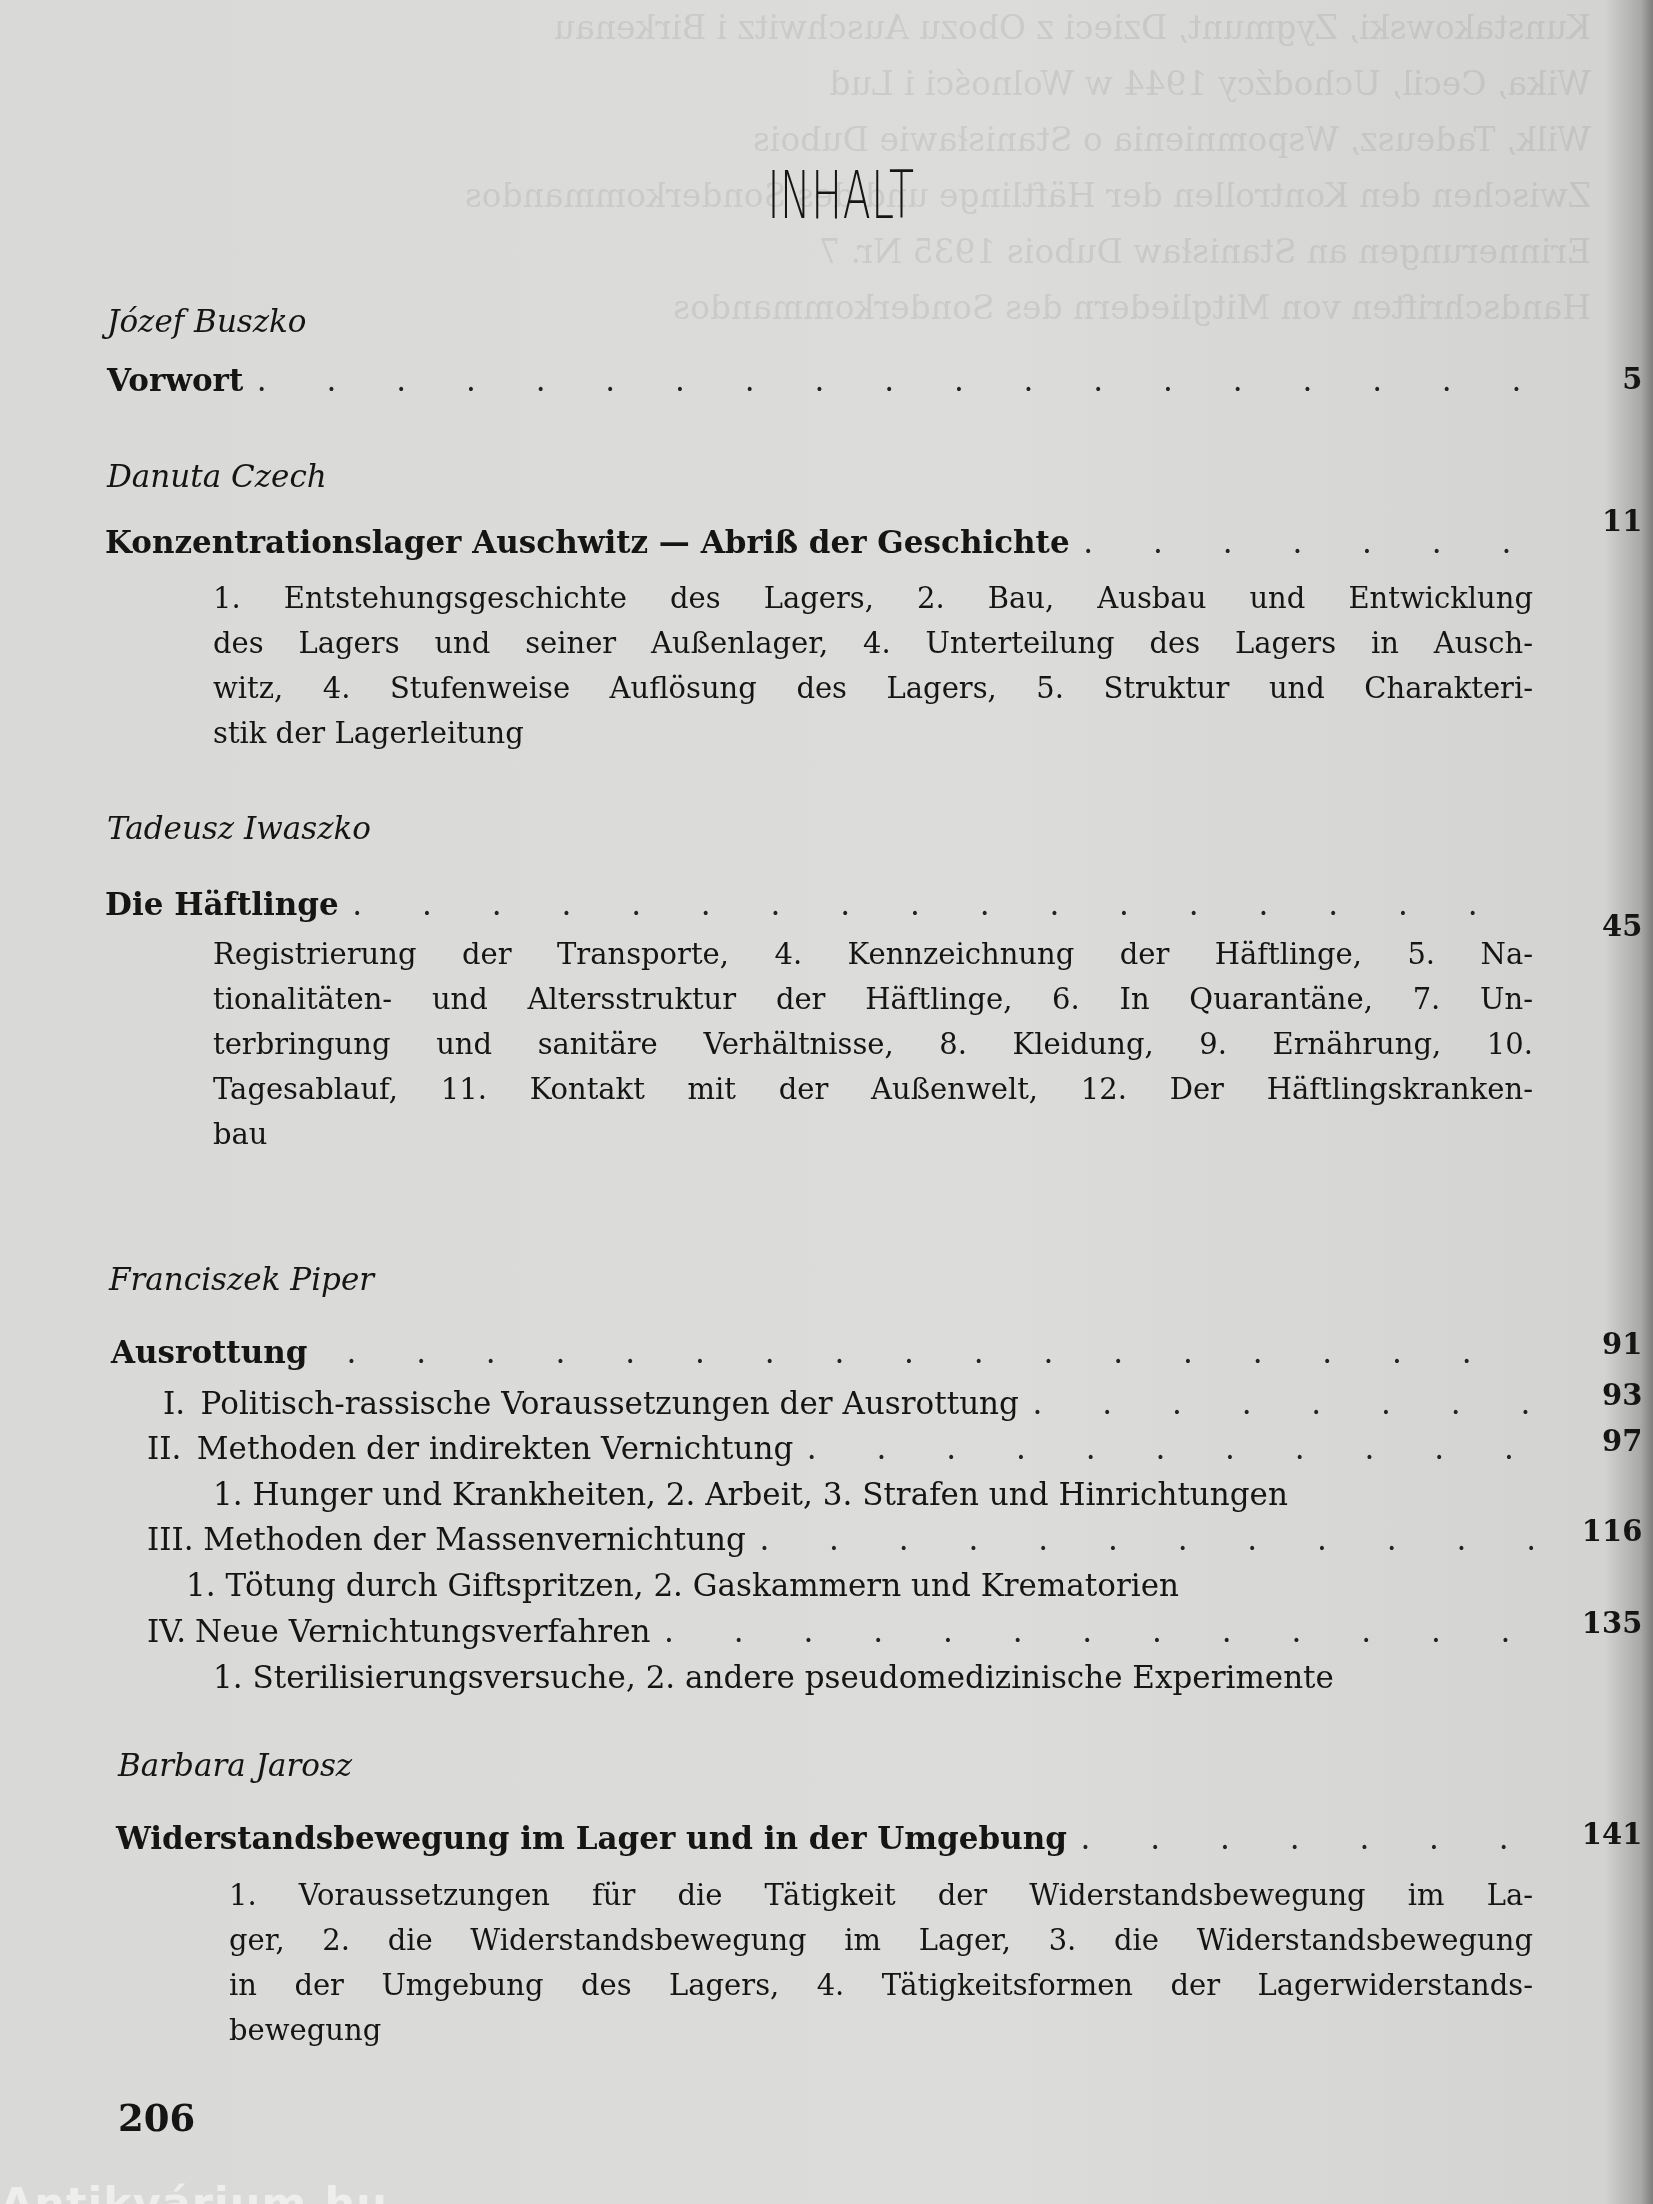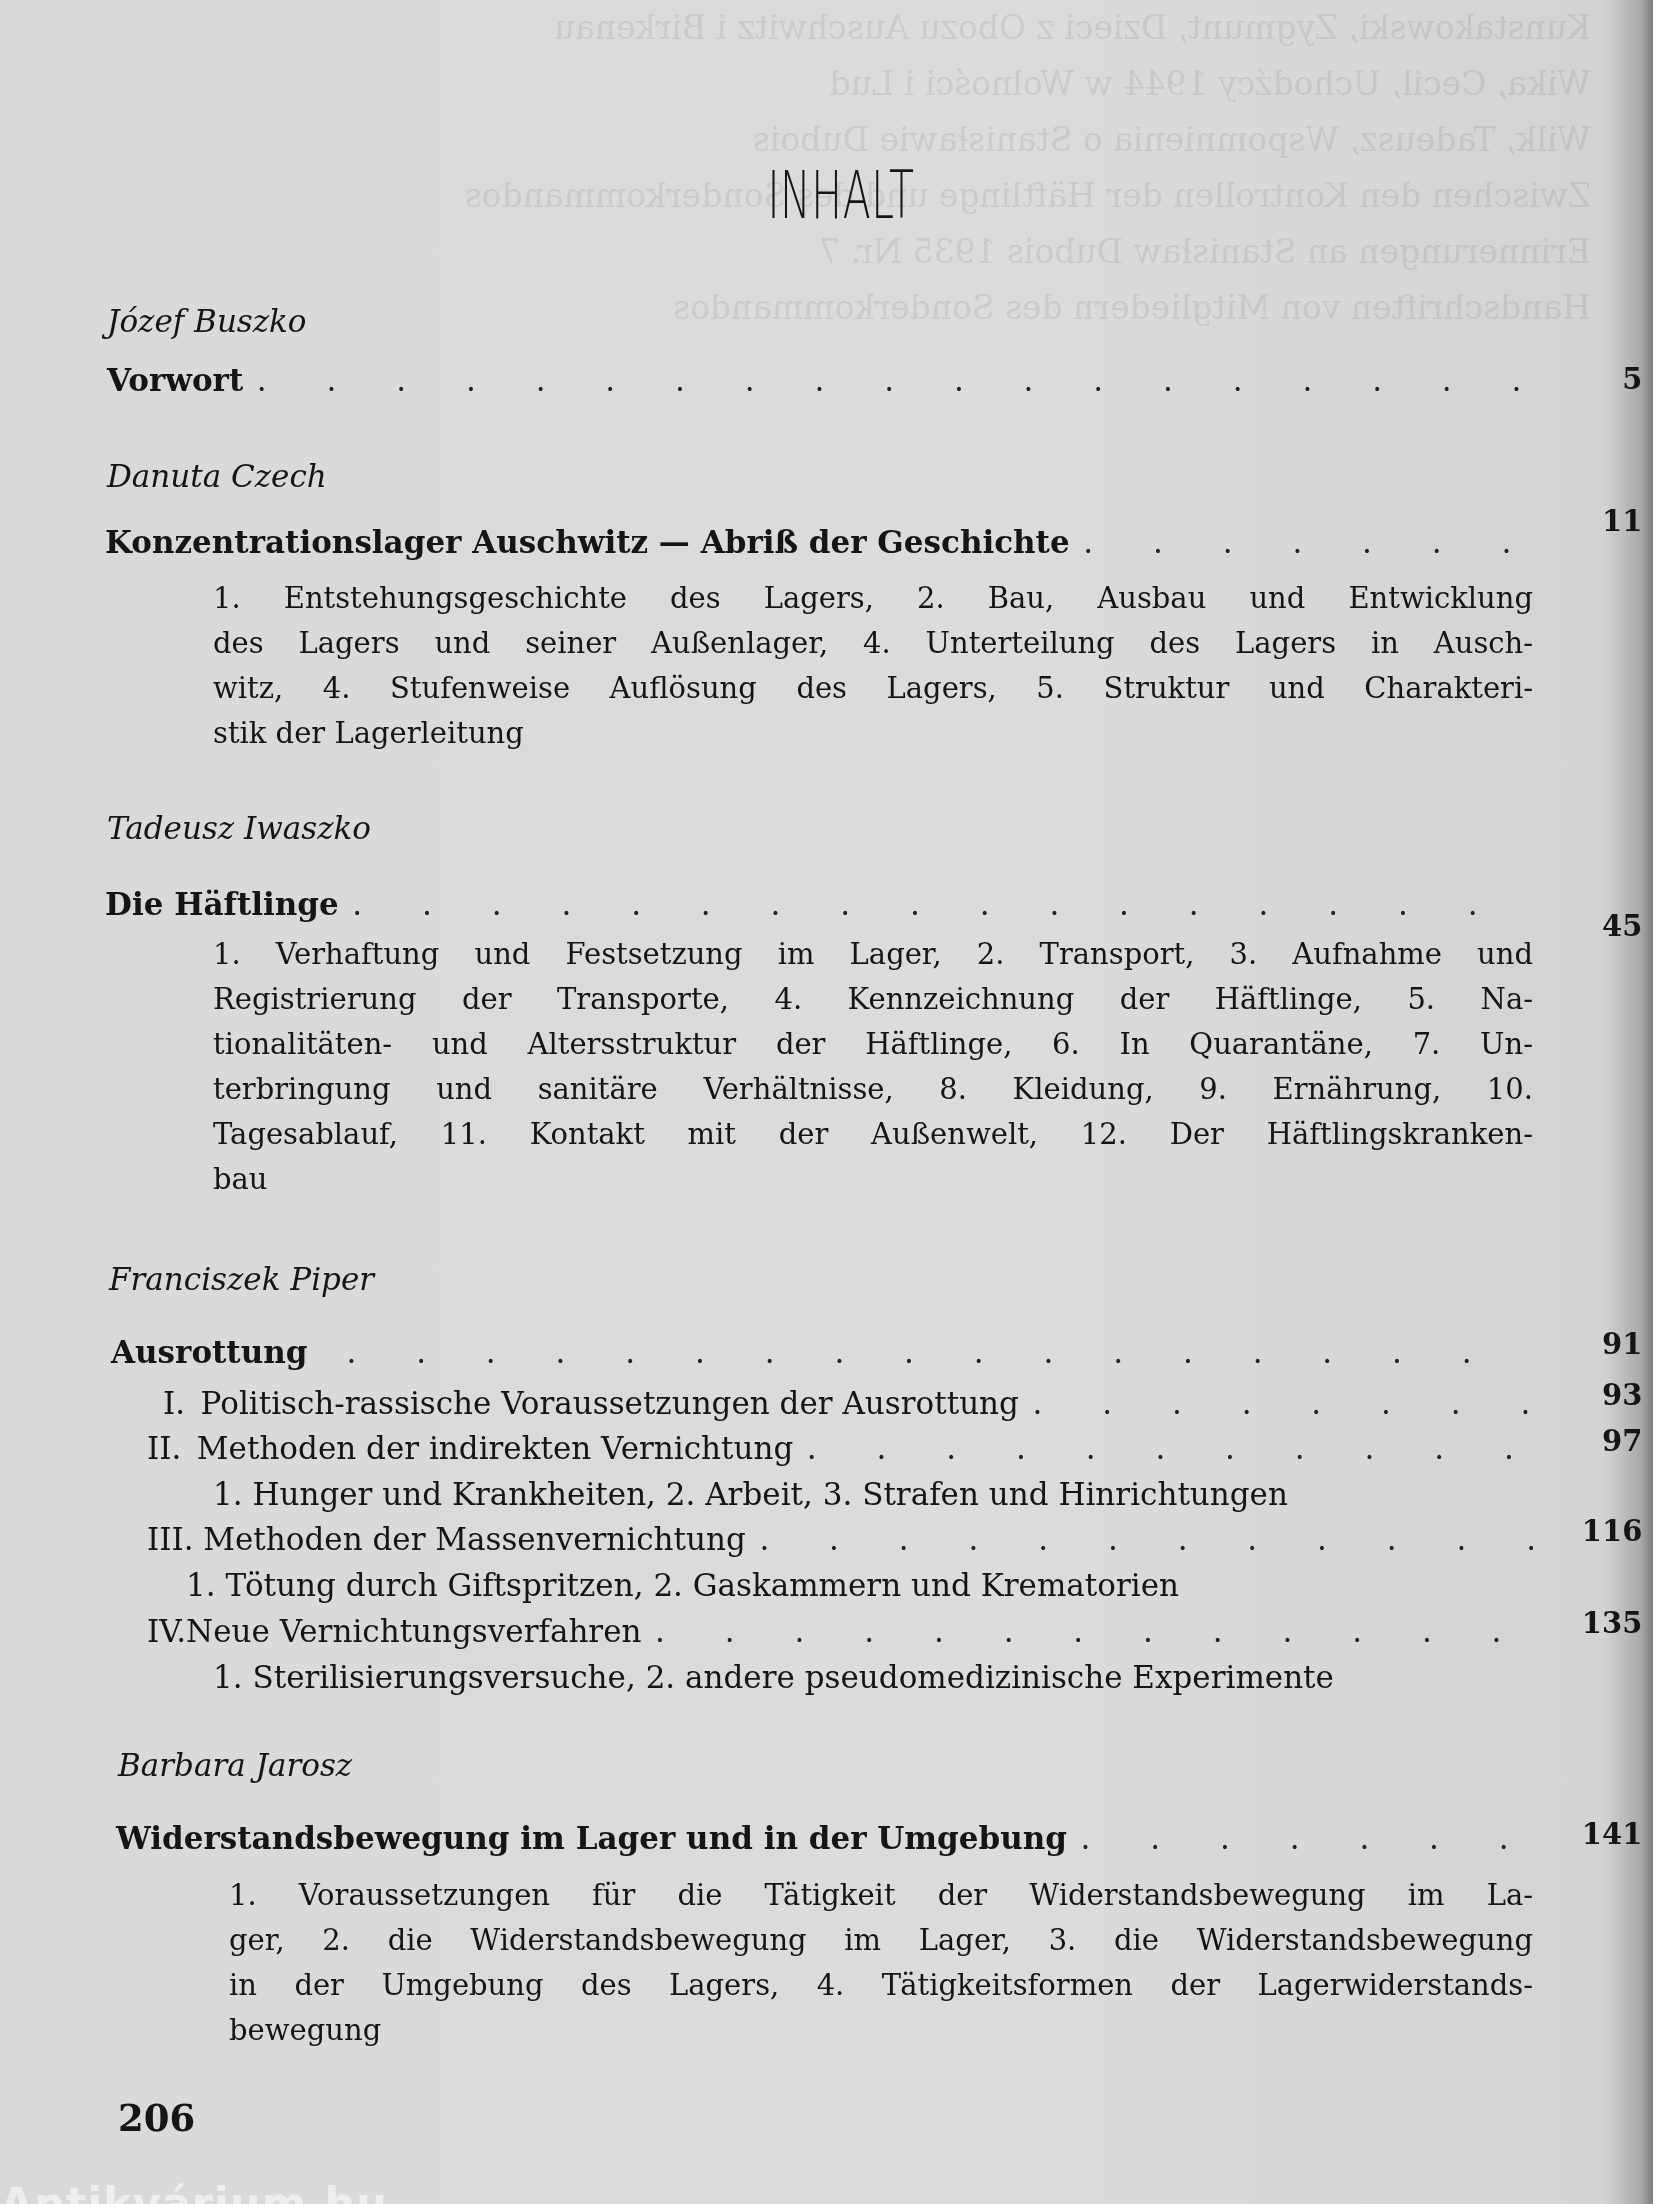--- a/index.html
+++ b/index.html
@@ -91,21 +91,20 @@
     <span class="line last">stik der Lagerleitung</span>
   </div>
 
   <div class="author" style="left:107px; top:810px;">Tadeusz Iwaszko</div>
   <div class="entry bold" style="left:105px; top:886px; width:1426px;">
     <span class="label">Die Häftlinge</span>
     <span class="dots">. . . . . . . . . . . . . . . . . . . . . . . . . . . . . . . . . . . . . .</span>
   </div>
   <div class="pagenum" style="top:909px;">45</div>
   <div class="desc" style="left:213px; top:932px; width:1320px;">
-    <span class="line">1. Verhaftung und Festsetzung im Lager, 2. Transport, 3. Aufnahme und</span>
     <span class="line">Registrierung der Transporte, 4. Kennzeichnung der Häftlinge, 5. Na-</span>
     <span class="line">tionalitäten- und Altersstruktur der Häftlinge, 6. In Quarantäne, 7. Un-</span>
     <span class="line">terbringung und sanitäre Verhältnisse, 8. Kleidung, 9. Ernährung, 10.</span>
     <span class="line">Tagesablauf, 11. Kontakt mit der Außenwelt, 12. Der Häftlingskranken-</span>
     <span class="line last">bau</span>
   </div>
 
   <div class="author" style="left:109px; top:1261px;">Franciszek Piper</div>
   <div class="entry bold" style="left:111px; top:1334px; width:1423px;">
     <span class="label">Ausrottung</span>
@@ -131,21 +130,21 @@
   <div class="entry" style="left:147px; top:1521px; width:1386px;">
     <span class="label">III.</span>
     <span class="label" style="margin-left:9.7px;">Methoden der Massenvernichtung</span>
     <span class="dots">. . . . . . . . . . . . . . . . . . . . . . . . . . . . . . . . . . . . . .</span>
   </div>
   <div class="pagenum" style="top:1514px;">116</div>
   <div class="sub" style="left:186px; top:1567px;">1. Tötung durch Giftspritzen, 2. Gaskammern und Krematorien</div>
 
   <div class="entry" style="left:147px; top:1613px; width:1386px;">
     <span class="label">IV.</span>
-    <span class="label" style="margin-left:0;text-align:right;">Neue Vernichtungsverfahren</span>
+    <span class="label" style="margin-left:9px;text-align:right;">Neue Vernichtungsverfahren</span>
     <span class="dots">. . . . . . . . . . . . . . . . . . . . . . . . . . . . . . . . . . . . . .</span>
   </div>
   <div class="pagenum" style="top:1606px;">135</div>
   <div class="sub" style="left:213px; top:1659px;">1. Sterilisierungsversuche, 2. andere pseudomedizinische Experimente</div>
 
   <div class="author" style="left:118px; top:1747px;">Barbara Jarosz</div>
   <div class="entry bold" style="left:116px; top:1820px; width:1417px;">
     <span class="label">Widerstandsbewegung im Lager und in der Umgebung</span>
     <span class="dots">. . . . . . . . . . . . . . . . . . . . . . . . . . . . . . . . . . . . . .</span>
   </div>

